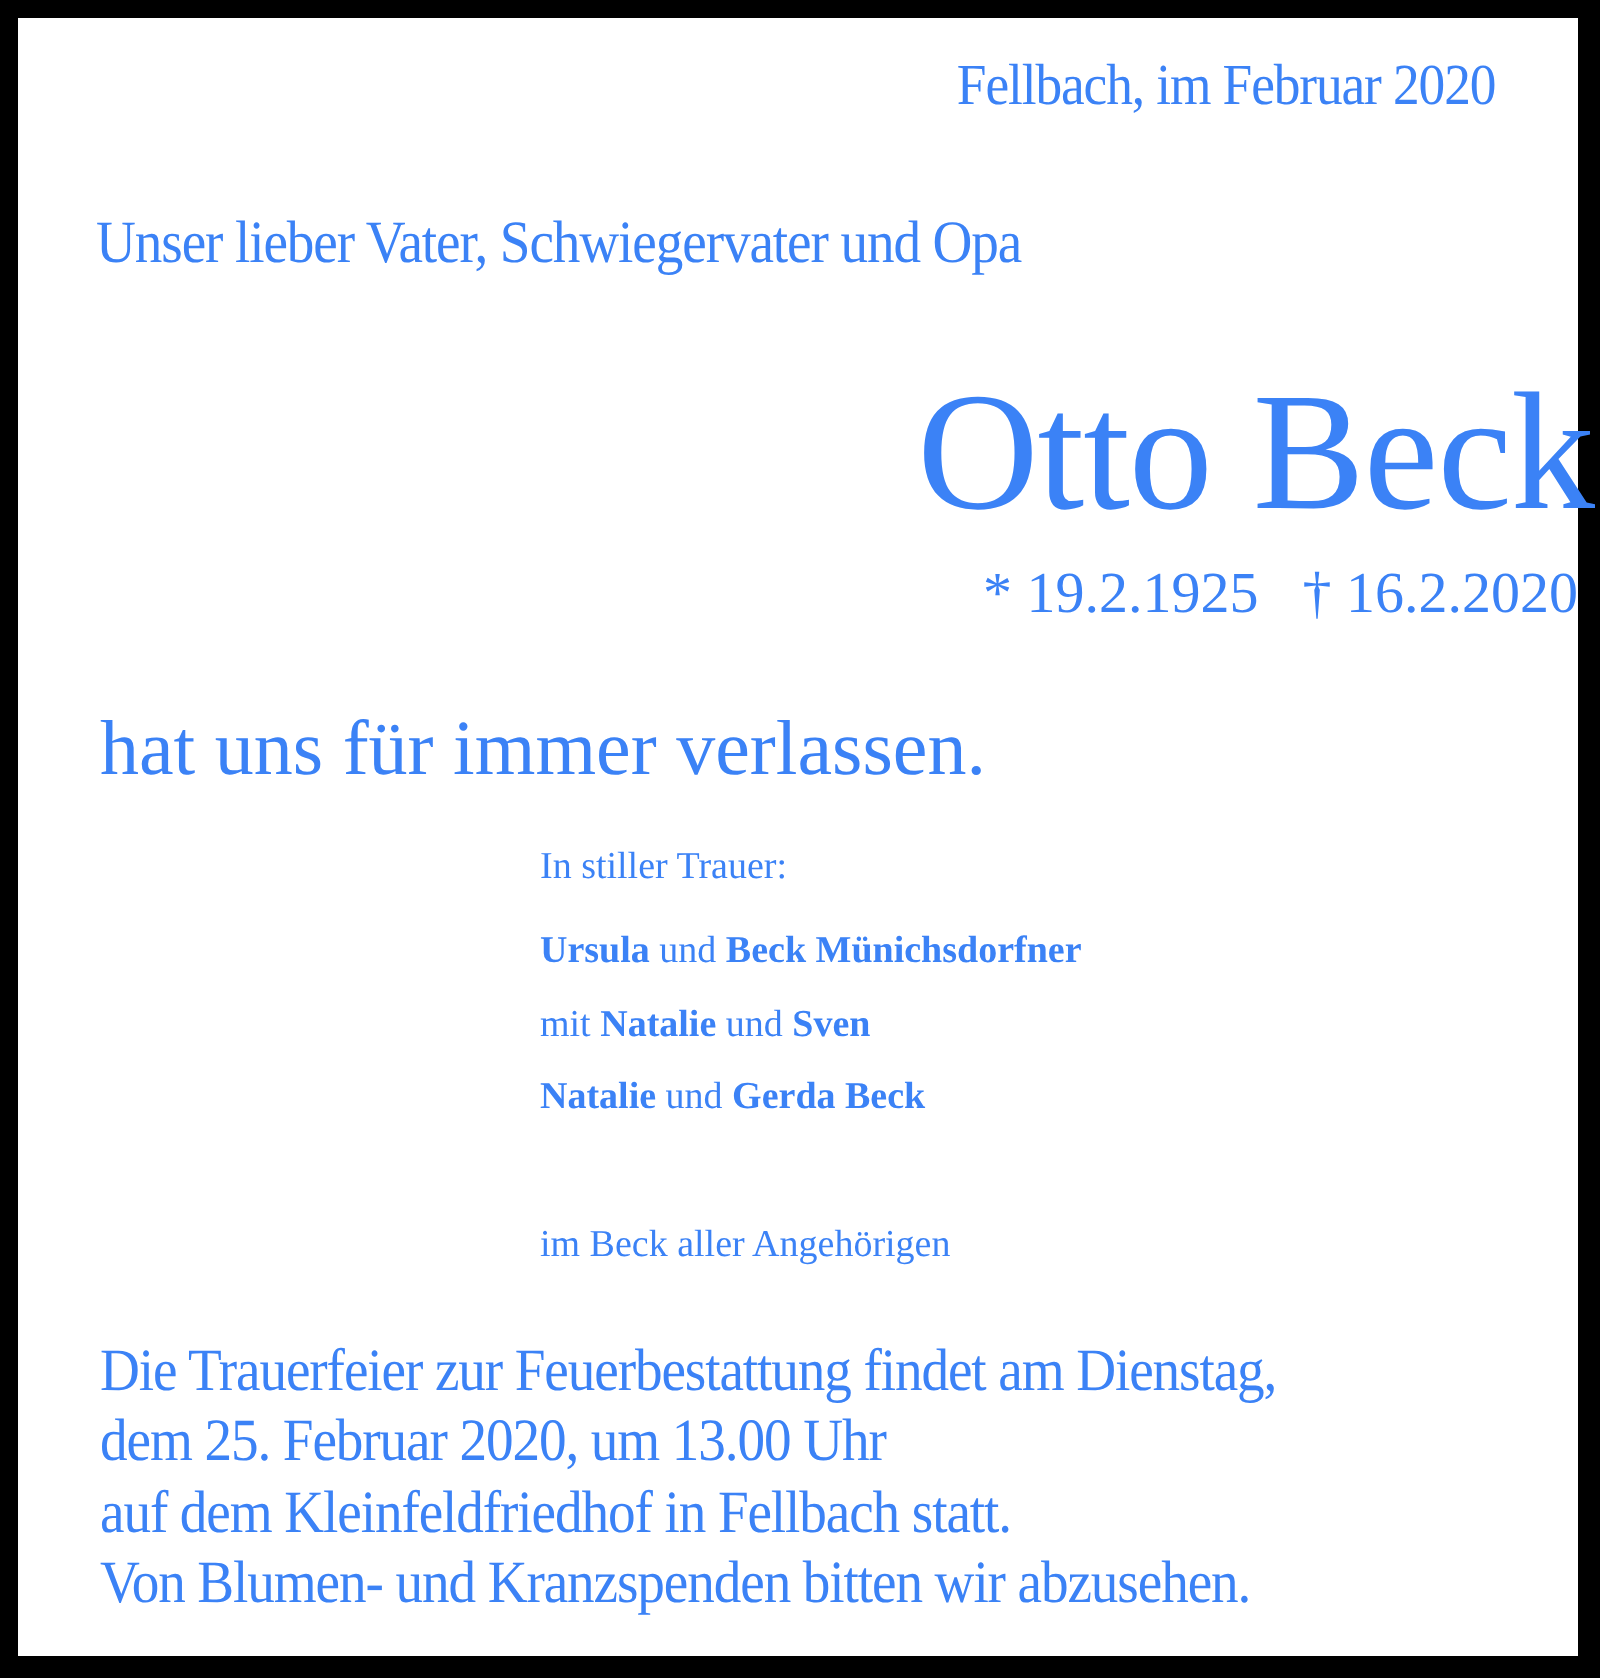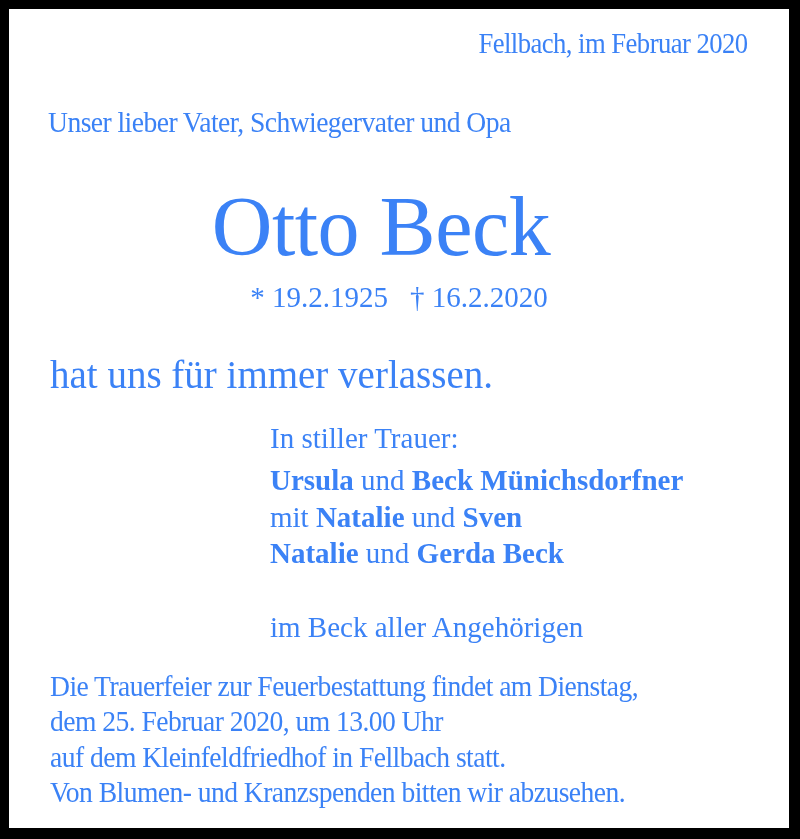--- a/index.html
+++ b/index.html
@@ -9,25 +9,25 @@
       background: #000;
     }
     .paper {
       position: absolute; left: 9px; top: 9px; width: 780px; height: 819px;
       background: #fff; color: #3b82f6;
       font-family: Liberation Serif, serif;
     }
     .t { position: absolute; white-space: nowrap; line-height: 1; }
     .place-date { right: 41px; top: 20px; font-size: 29px; letter-spacing: -0.6px; transform: scaleX(0.92); transform-origin: right top; }
     .intro { left: 39px; top: 98px; font-size: 30px; letter-spacing: -0.6px; transform: scaleX(0.92); transform-origin: left top; }
-    .name { left: 0; width: 744px; text-align: center; top: 176px; font-size: 84px; letter-spacing: -0.5px; }
-    .dates { left: 0; width: 780px; text-align: center; top: 274px; font-size: 29px; }
+    .name { left: 0; width: 744px; text-align: right; top: 176px; font-size: 84px; letter-spacing: -0.5px; padding-left: 44px; }
+    .dates { left: 0; width: 780px; text-align: right; top: 274px; font-size: 29px; }
     .dates .sep { display: inline-block; width: 22px; }
     .left-line { left: 41px; top: 346px; font-size: 39px; }
-    .mourn { left: 261px; font-size: 29px; }
+    .mourn { left: 261px; font-size: 19px; }
     .mourn.l0 { top: 415px; }
     .mourn.l1 { top: 457px; }
     .mourn.l2 { top: 494px; }
     .mourn.l3 { top: 530px; }
     .mourn.l4 { top: 567px; }
     .mourn.l5 { top: 604px; }
     b { font-weight: bold; }
     .fun { left: 41px; font-size: 30px; letter-spacing: -0.6px; transform: scaleX(0.92); transform-origin: left top; }
     .fun.f0 { top: 662px; }
     .fun.f1 { top: 697px; }

